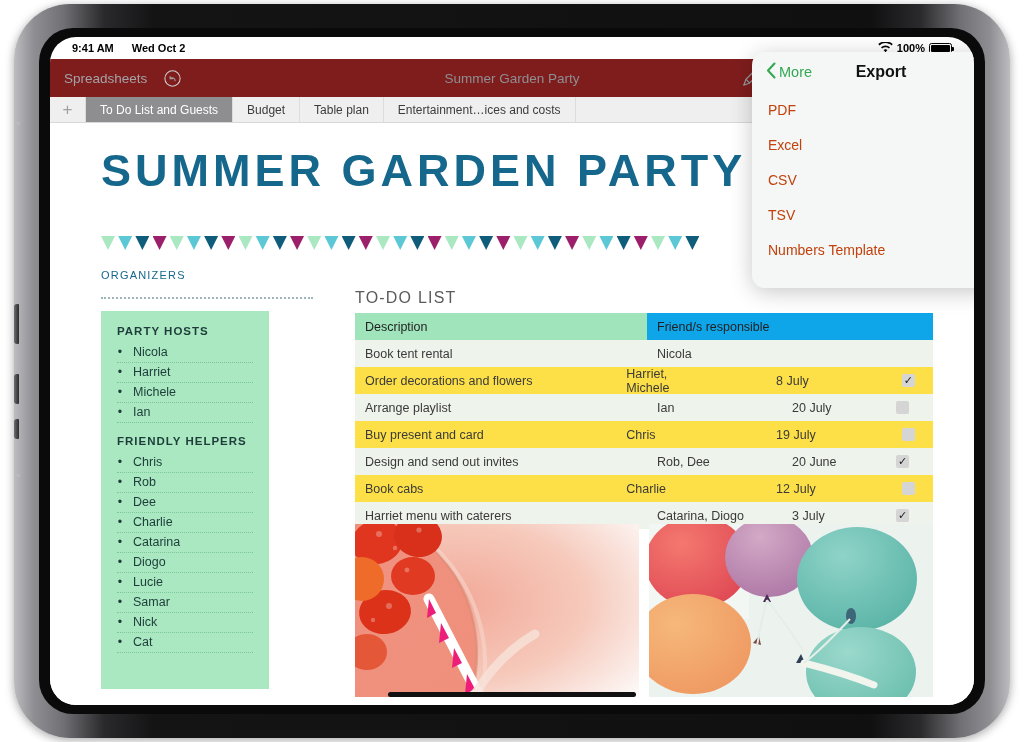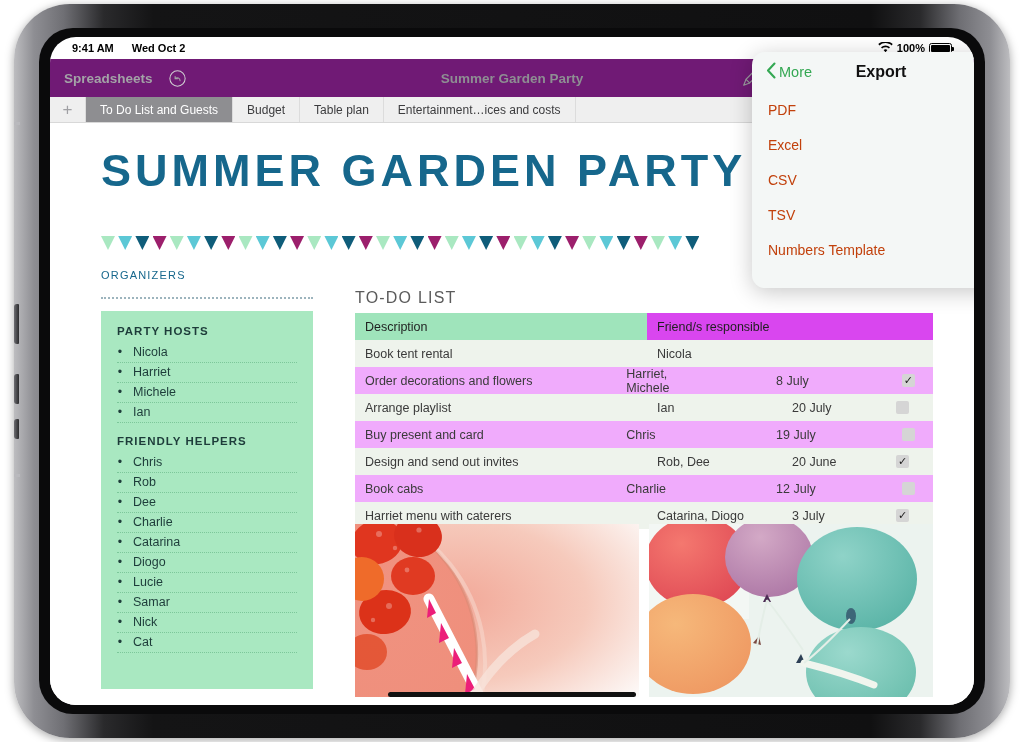--- a/index.html
+++ b/index.html
@@ -57,22 +57,22 @@
     position: relative; display: inline-block;
   }
   .batt::after { content: ""; position: absolute; right: -3px; top: 3.5px;
     width: 2px; height: 4px; background: #000; border-radius: 0 1px 1px 0; }
   .batt-fill { position: absolute; left: 1px; top: 1px; bottom: 1px; right: 1px;
     background: #000; border-radius: 1px; }
 
   
   .toolbar {
     position: absolute; left: 0; top: 22px; width: 100%; height: 38px;
-    background: #701a75;
-    display: flex; align-items: center; padding: 0 14px; font-weight: bold;
+    background: #7f1d1d;
+    display: flex; align-items: center; padding: 0 14px;
   }
   .tb-left { display: flex; align-items: center; gap: 14px; width: 260px; }
   .tb-back { font-size: 13.5px; color: #a3a3a7; }
   .tb-center { flex: 1; text-align: center; font-size: 13.5px; color: #8e8e93; }
   .tb-right { width: 260px; display: flex; align-items: center;
               justify-content: flex-end; gap: 26px; padding-right: 6px; }
   .tb-icon { width: 22px; height: 22px; display: flex; align-items: center;
              justify-content: center; color: #9a9a9e; }
 
   
@@ -109,48 +109,48 @@
 
   .section-head {
     position: absolute; font-size: 11px; letter-spacing: 1.2px;
     color: #16678c; font-weight: normal;
   }
   .organizers-head { left: 51px; top: 146px; }
   .dot-rule { position: absolute; left: 51px; top: 174px; width: 212px;
     border-top: 2px dotted #9db4bd; }
 
   .organizers-card {
-    position: absolute; left: 51px; top: 188px; width: 212px; height: 378px;
+    position: absolute; left: 51px; top: 188px; width: 168px; height: 378px;
     background: #a9e8c1; padding: 14px 16px;
   }
   .group-head { font-size: 11.5px; font-weight: bold; letter-spacing: 1px;
     color: #1d3c3a; margin-bottom: 6px; }
   .name-row { font-size: 12.5px; color: #1d3c3a; padding: 2px 0 3px 0;
     border-bottom: 1px dotted #7cc79a; display: flex; gap: 10px; }
   .bullet { width: 6px; text-align: center; }
   .group-gap { height: 12px; }
 
   .todo-head { left: 305px; top: 166px; font-size: 16px; letter-spacing: 1.2px;
     color: #5b5b5b; font-weight: normal; }
 
   .table {
     position: absolute; left: 305px; top: 190px; width: 578px;
     font-size: 12.5px; color: #3a3a3a;
   }
   .trow { display: flex; height: 27px; align-items: center; }
   .thead .tc { font-weight: normal; color: #1f1f1f; }
   .thead .tc-desc { background: #9fe4bb; }
-  .thead .tc-who, .thead .tc-when, .thead .tc-done { background: #d946ef; }
+  .thead .tc-who, .thead .tc-when, .thead .tc-done { background: #0ea5e9; }
   .tc { height: 27px; display: flex; align-items: center; padding: 0 10px; }
   .tc-desc { width: 292px; }
   .tc-who  { width: 135px; }
   .tc-when { width: 90px; }
   .tc-done { width: 61px; justify-content: center; }
   .trow.odd  { background: #eef3ec; }
-  .trow.even { background: #f0abfc; gap: 48px; }
+  .trow.even { background: #fde047; gap: 48px; }
   .chk { width: 13px; height: 13px; background: #d5d5d5; border-radius: 2px;
          display: flex; align-items: center; justify-content: center;
          font-size: 11px; color: #1a1a1a; }
   .chk.on { background: #d5d5d5; }
 
   
   .photos { position: absolute; left: 305px; top: 401px; display: flex; gap: 10px; }
   .photo { width: 284px; height: 173px; overflow: hidden; position: relative; }
   .photo svg { display: block; }
 

